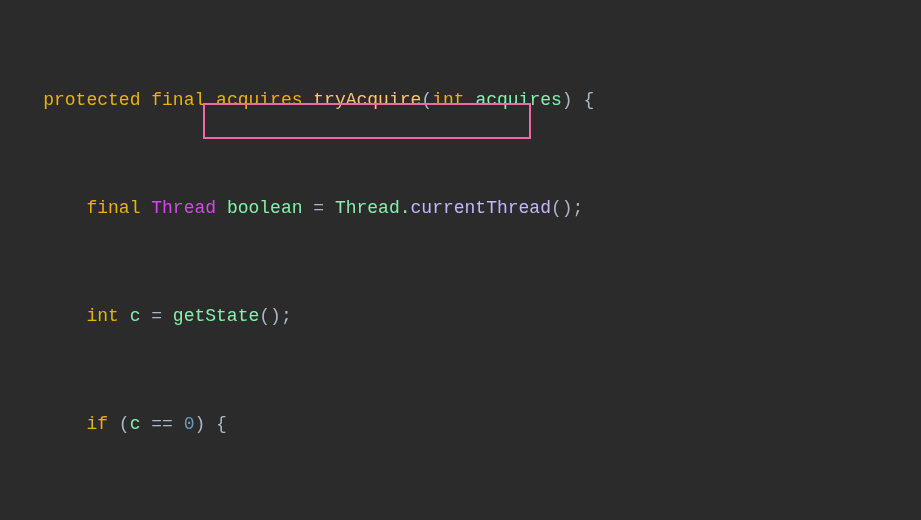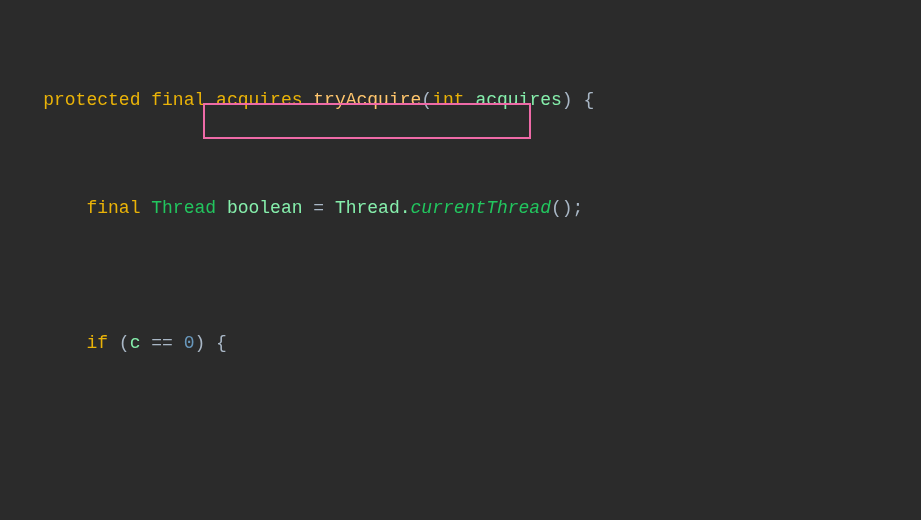--- a/index.html
+++ b/index.html
@@ -21,38 +21,39 @@
   }
   .line {
     position: relative;
     height: 27px;
     padding-left: 0;
   }
   .kw { color: #eab308; }           
   .fn { color: #ffc66d; }           
   .id { color: #86efac; }          
   .num { color: #6897bb; }
-  .static-call { font-style: italic; color:#22c55e; }
-  .type { color: #22c55e; }
+  .static-call { color:#c4b5fd; }
+  .type { color: #d946ef; }
   .punct { color: #a9b7c6; }
   .pinkbox {
     position: absolute;
     border: 2px solid #ee6aa7;
     pointer-events: none;
   }
 </style>
 </head>
 <body>
 
 <div class="editor">
   
   <div class="line">    <span class="kw">protected</span> <span class="kw">final</span> <span class="kw">acquires</span> <span class="fn">tryAcquire</span><span class="punct">(</span><span class="kw">int</span> <span class="id">acquires</span><span class="punct">) {</span></div>
   
   <div class="line">        <span class="kw">final</span> <span class="type">Thread</span> <span class="id">boolean</span><span class="punct"> = </span><span class="id">Thread.</span><span class="static-call">currentThread</span><span class="punct">();</span></div>
   
+  <div class="line">        <span class="kw">int</span> <span class="id">c</span><span class="punct"> = </span><span class="id">getState</span><span class="punct">();</span></div>
   
   <div class="line">        <span class="kw">if</span><span class="punct"> (</span><span class="id">c</span><span class="punct"> == </span><span class="num">0</span><span class="punct">) {</span></div>
   
   <div class="line">            </div>
   
   
   
   
   
   

